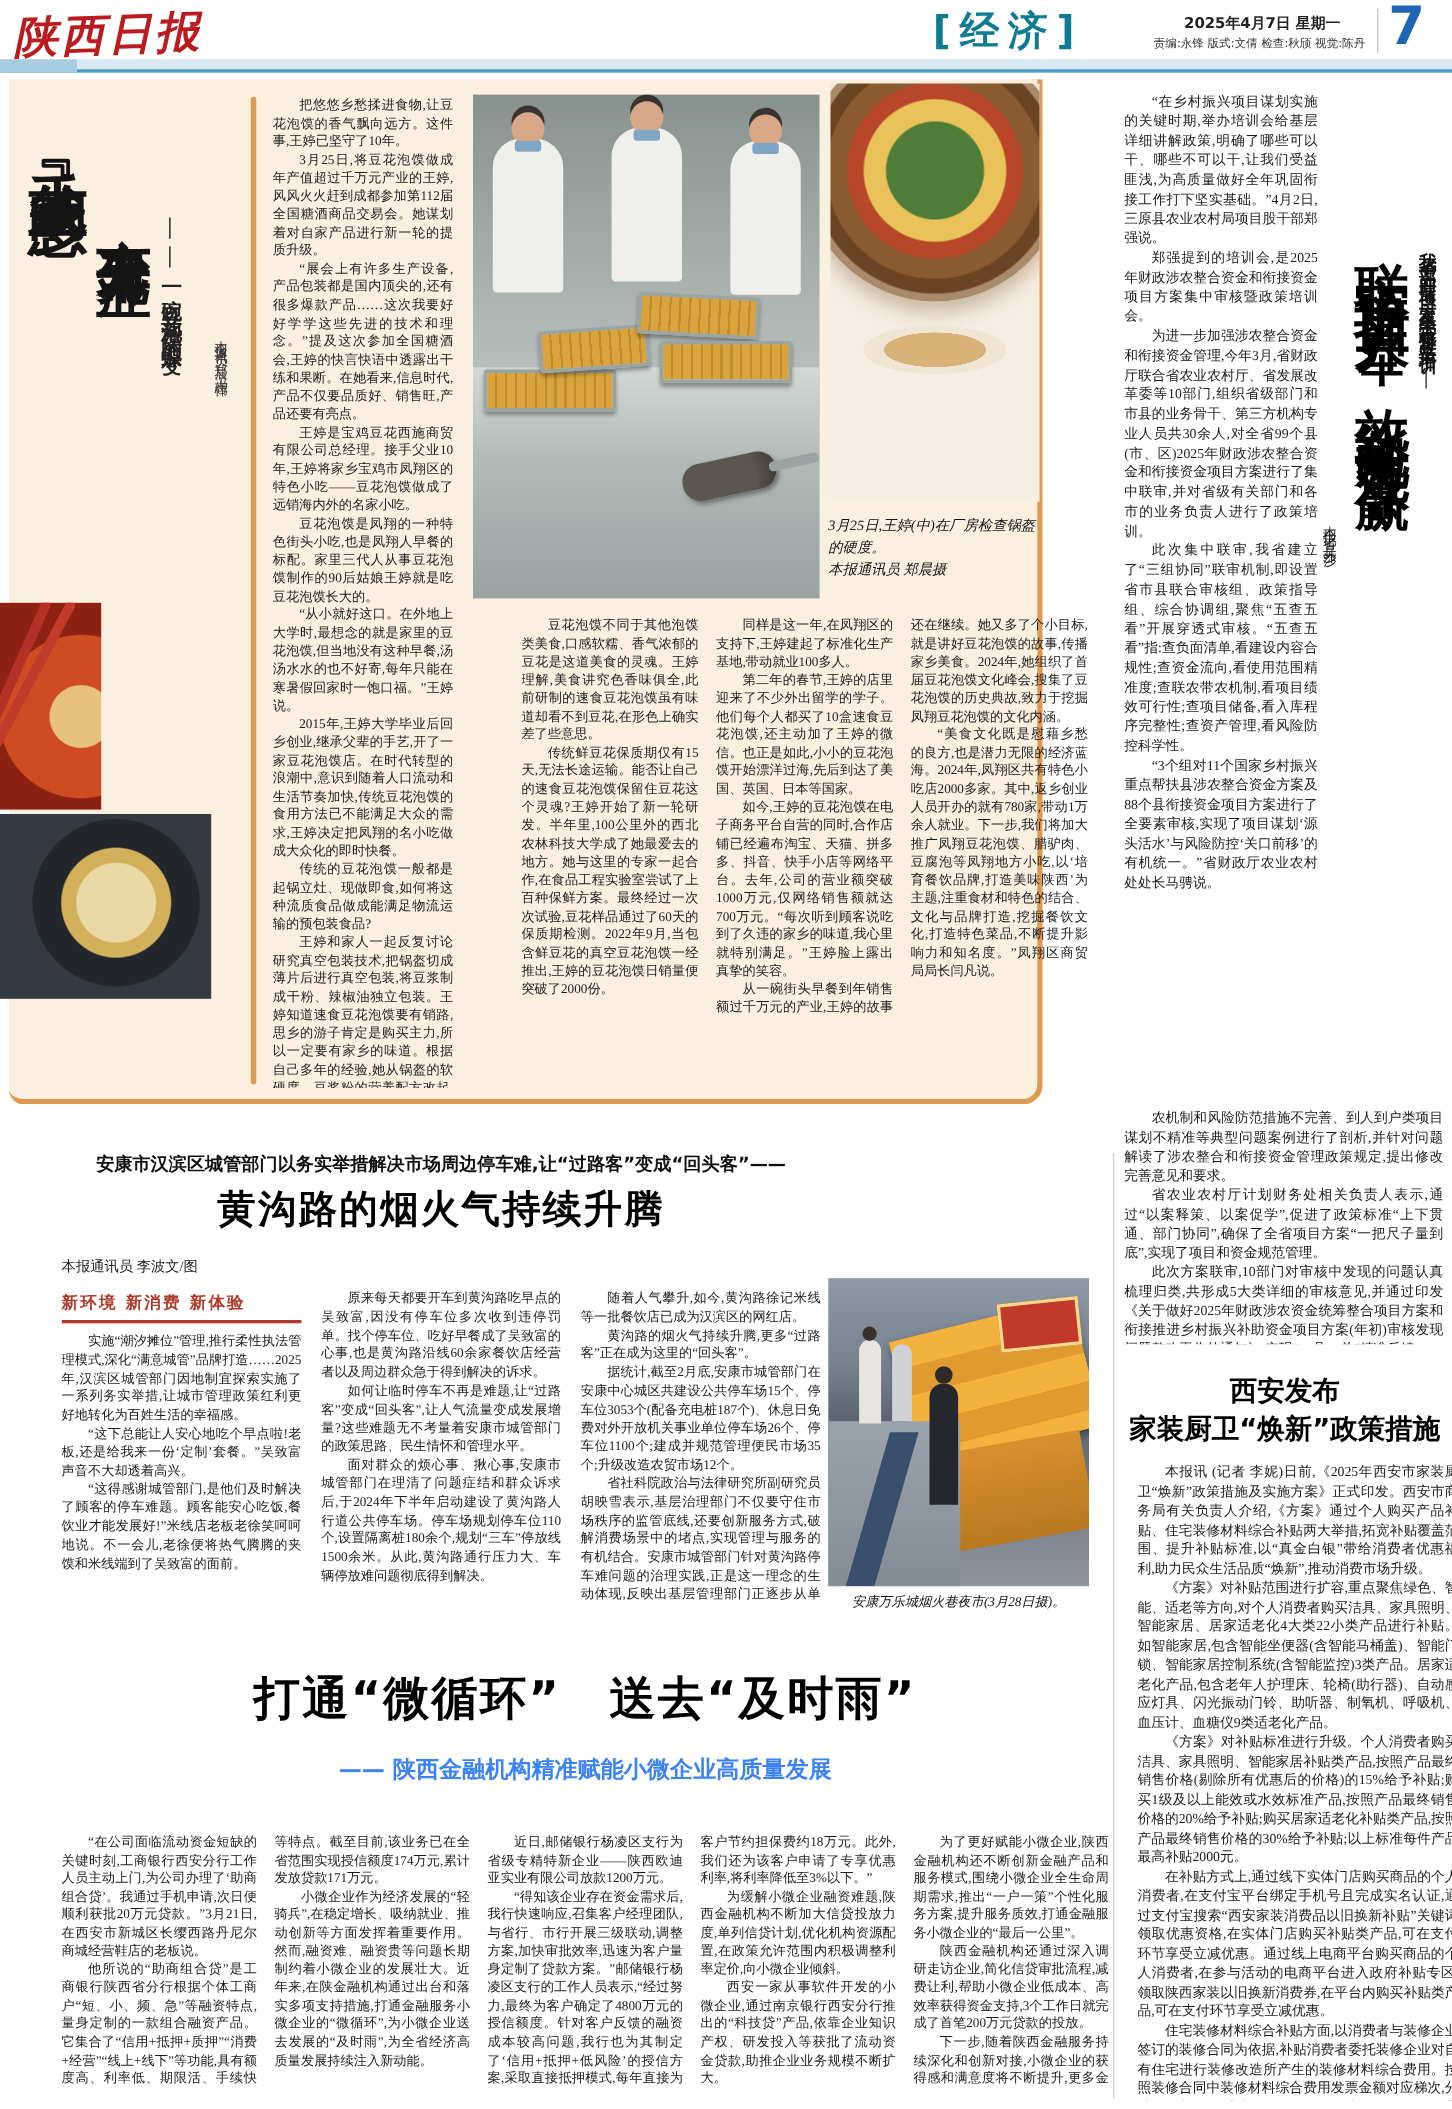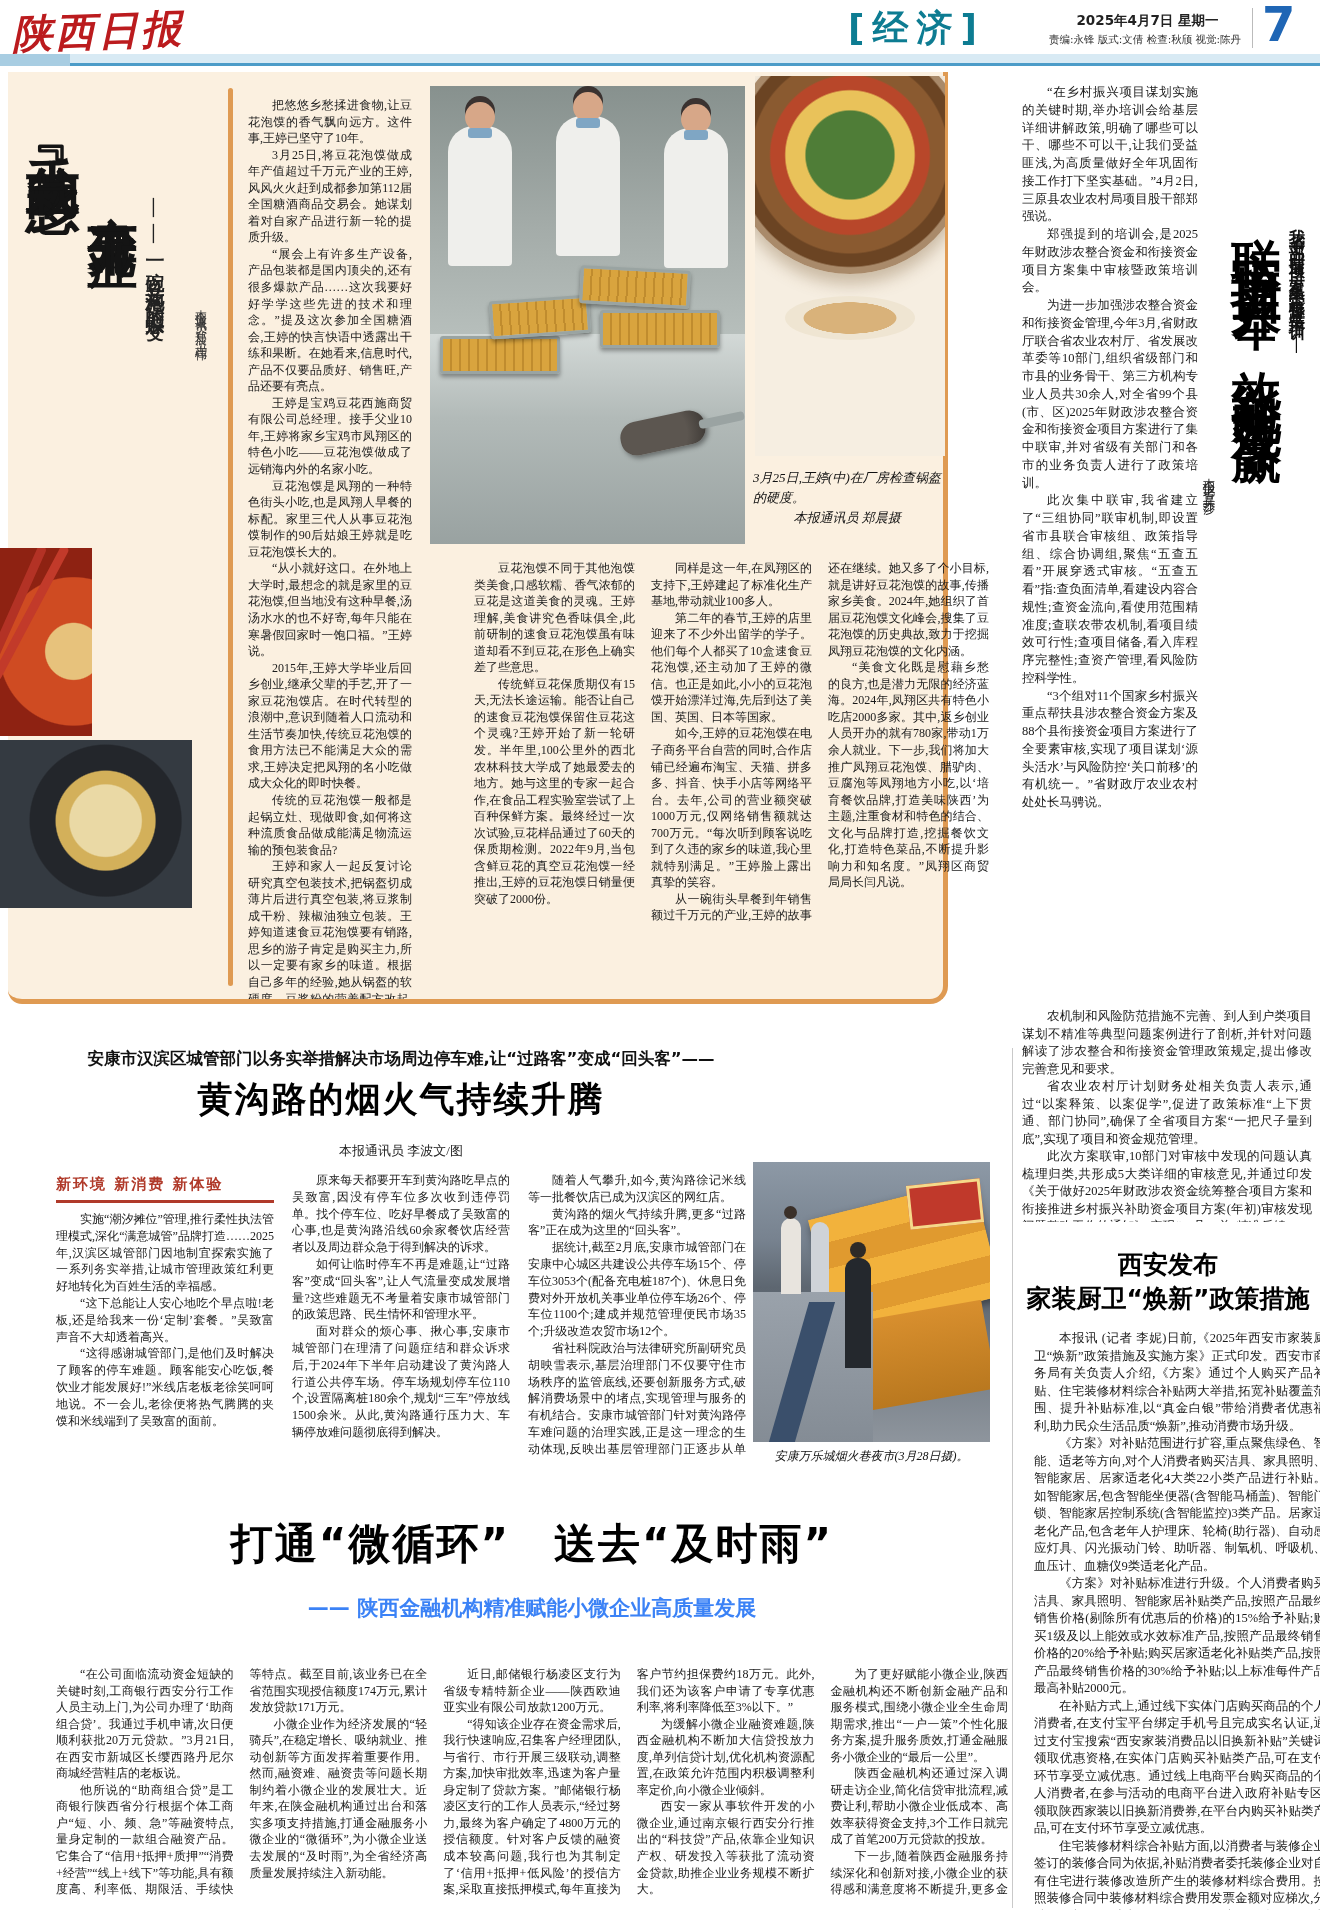--- a/index.html
+++ b/index.html
@@ -29,21 +29,21 @@
   .v { writing-mode:vertical-rl; }
   .m-title1 { position:absolute; left:16px; top:112px; font-size:54px; font-weight:900; color:#141414;
               letter-spacing:4px; font-family:"DejaVu Sans","Liberation Sans",sans-serif; }
   .m-title2 { position:absolute; left:80px; top:176px; font-size:50px; font-weight:900; color:#141414;
               letter-spacing:4px; font-family:"DejaVu Sans","Liberation Sans",sans-serif; }
   .m-subtitle { position:absolute; left:142px; top:198px; font-size:19px; font-weight:bold; color:#222; letter-spacing:7px; }
   .m-byline { position:absolute; left:192px; top:300px; font-size:12px; color:#333; letter-spacing:3px; }
 
   .col-text { text-align:justify; color:#1a1a1a; }
   .col-text p { text-indent:2em; margin:0; }
-  .m-col1 { position:absolute; left:248px; top:97px; width:164px; height:902px; overflow:hidden;
+  .m-col1 { position:absolute; left:248px; top:87px; width:164px; height:902px; overflow:hidden;
             font-size:12px; line-height:1.38; }
   .m-lower { position:absolute; left:430px; top:560px; width:515px; height:436px; overflow:hidden;
              font-size:12px; line-height:1.38; column-count:3; column-gap:16px;margin-left:44px; }
 
   
   .photo { position:absolute; overflow:hidden; }
   .ph-kitchen { left:430px; top:86px; width:315px; height:458px; background:linear-gradient(180deg,#87918e 0%,#a3aba8 30%,#b7bfbc 55%,#aab2b0 100%); }
   .ph-kitchen .table { position:absolute; left:0; bottom:0; width:100%; height:210px;
       background:linear-gradient(180deg,#d3d9d7 0%,#b2bab8 40%,#99a2a1 100%); }
   .person { position:absolute; width:64px; height:140px; background:#efefec; border-radius:26px 26px 4px 4px; }
@@ -80,29 +80,29 @@
       background:linear-gradient(180deg,#9aa2ab 0,#848c95 100%); }
   .ph-market .strip { position:absolute; left:36px; bottom:0; width:26px; height:140px; background:#3a4f6b; transform:skewX(-16deg); }
   .ph-market .p1 { position:absolute; left:92px; top:96px; width:26px; height:110px; background:#24282d; border-radius:12px 12px 0 0; }
   .ph-market .p1:before { content:""; position:absolute; left:5px; top:-16px; width:16px; height:16px; border-radius:50%; background:#2e2a27; }
   .ph-market .p2 { position:absolute; left:28px; top:56px; width:20px; height:76px; background:#e8e4de; border-radius:10px 10px 0 0; }
   .ph-market .p2:before { content:""; position:absolute; left:3px; top:-12px; width:13px; height:13px; border-radius:50%; background:#3a3029; }
   .ph-market .p3 { position:absolute; left:58px; top:60px; width:18px; height:70px; background:#cfd3d8; border-radius:9px 9px 0 0; }
 
   .cap { position:absolute; left:753px; top:468px; width:188px; font-size:13px; line-height:1.55; color:#111;
          text-align:justify; font-style:italic; }
-  .cap .credit { display:block; text-align:center; }
+  .cap .credit { display:block; text-align:left; }
   .mkt-cap { position:absolute; left:753px; top:1448px; width:237px; text-align:center; font-size:12px; color:#111; font-style:italic; }
 
   
   .kicker { position:absolute; left:56px; top:1048px; width:690px; text-align:center; font-size:16.5px;
             font-weight:600; color:#111; font-family:"DejaVu Sans",sans-serif; }
   .mkt-title { position:absolute; left:56px; top:1076px; width:690px; text-align:center; font-size:35px;
                font-weight:900; color:#000; letter-spacing:2px; font-family:"DejaVu Sans","Liberation Sans",sans-serif; }
-  .mkt-byline { position:absolute; left:56px; top:1142px; width:690px; text-align:center; font-size:13px; color:#222; }
+  .mkt-byline { position:absolute; left:56px; top:1142px; width:690px; font-size:13px; color:#222; }
   .mkt-body { position:absolute; left:56px; top:1172px; width:690px; height:288px; overflow:hidden;
               font-size:12px; line-height:1.4; column-count:3; column-gap:18px; }
   .badge { color:#b03a2a; font-weight:bold; font-size:15px; letter-spacing:2px; padding:2px 0 5px 0;
            border-bottom:3px solid #b03a2a; margin-bottom:8px; font-family:"DejaVu Sans",sans-serif; display:block; }
 
   
   .fin-title { position:absolute; left:56px; top:1516px; width:952px; text-align:center; font-size:42px;
                font-weight:900; color:#000; letter-spacing:2px; font-family:"DejaVu Sans","Liberation Sans",sans-serif; }
   .fin-sub { position:absolute; left:56px; top:1594px; width:952px; text-align:center; font-size:21px;
              font-weight:bold; color:#3b82f6; font-family:"DejaVu Sans",sans-serif; }

